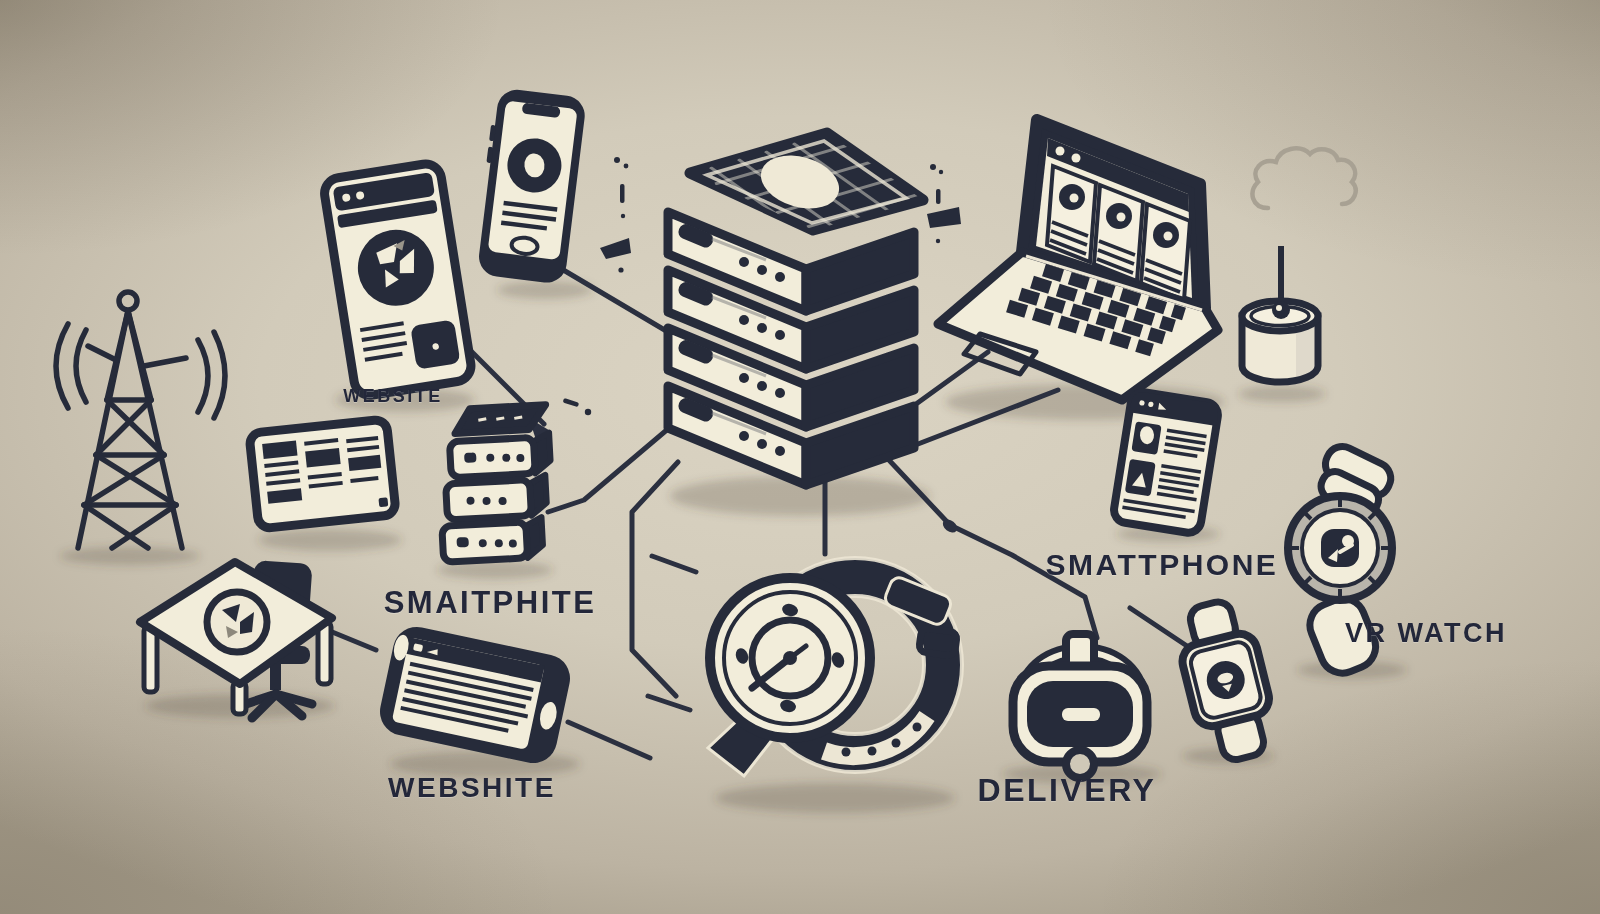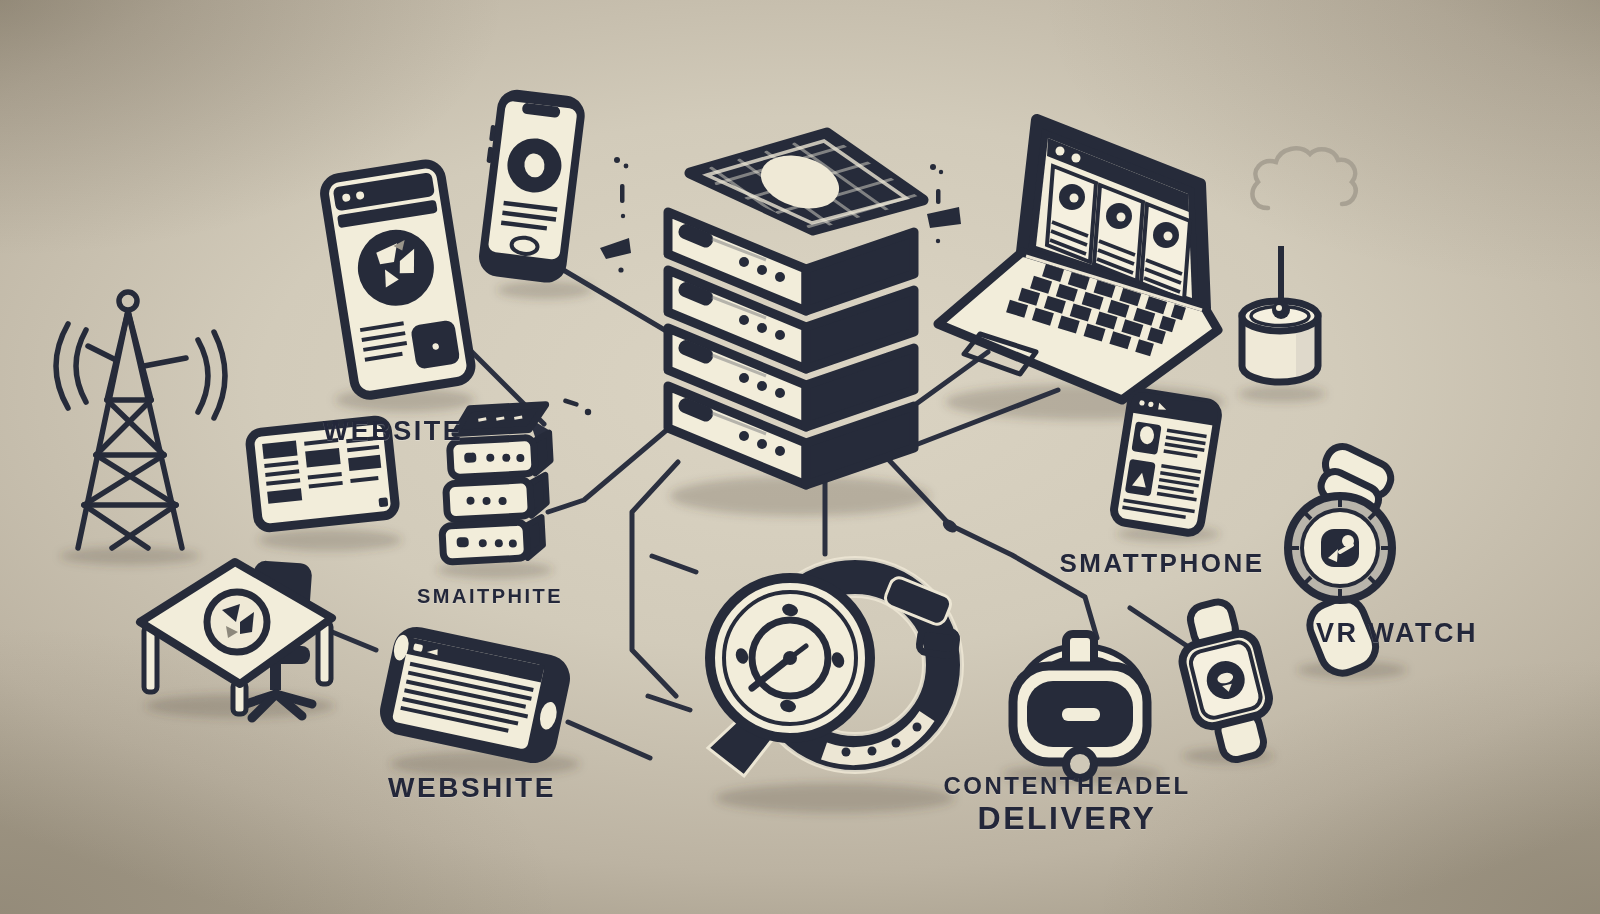--- a/index.html
+++ b/index.html
@@ -405,23 +405,22 @@
     <rect x="1296" y="318" width="20" height="58" fill="rgba(38,43,58,0.08)"></rect>
     <ellipse cx="1280" cy="316" rx="38" ry="15" fill="#f5f0df" stroke="#262b3a" stroke-width="7"></ellipse>
     <ellipse cx="1280" cy="316" rx="29" ry="9.5" fill="none" stroke="#262b3a" stroke-width="3.5"></ellipse>
     <circle cx="1281" cy="310" r="9" fill="#262b3a"></circle>
     <circle cx="1279" cy="308" r="3" fill="#f2edda"></circle>
   </g>
 
   <path d="M1268,208 C1252,208 1248,192 1258,182 C1250,170 1262,158 1276,162 C1280,148 1300,144 1310,154 C1318,146 1334,148 1338,160 C1352,158 1360,172 1352,182 C1360,190 1354,204 1342,204" fill="none" stroke="#a8a193" stroke-width="4.5" stroke-linecap="round"></path>
 </svg>
 
-<div class="lbl" style="left:393px;top:386px;font-size:27px;margin-top:30px;">WEBSITE</div>
-<div class="lbl" style="left:490px;top:585px;font-size:20px;">SMAITPHITE</div>
+<div class="lbl" style="left:393px;top:386px;font-size:18px;">WEBSITE</div>
+<div class="lbl" style="left:490px;top:585px;font-size:31px;">SMAITPHITE</div>
 <div class="lbl" style="left:472px;top:772px;font-size:28px;">WEBSHITE</div>
-<div class="lbl" style="left:1162px;top:548px;font-size:26px;">SMATTPHONE</div>
-<div class="lbl" style="left:1397px;top:618px;font-size:27px;">VR WATCH</div>
+<div class="lbl" style="left:1162px;top:548px;font-size:30px;">SMATTPHONE</div>
+<div class="lbl" style="left:1426px;top:618px;font-size:27px;">VR WATCH</div>
 <div class="lbl-stack" style="left:1067px;top:772px;">
-  <span class="lbl" style="position:static;transform:none;font-size:24px;">CONTENTHEADEL</span>
   <span class="lbl" style="position:static;transform:none;font-size:32px;">DELIVERY</span>
 </div>
 
 </div>
 
 </body></html>

